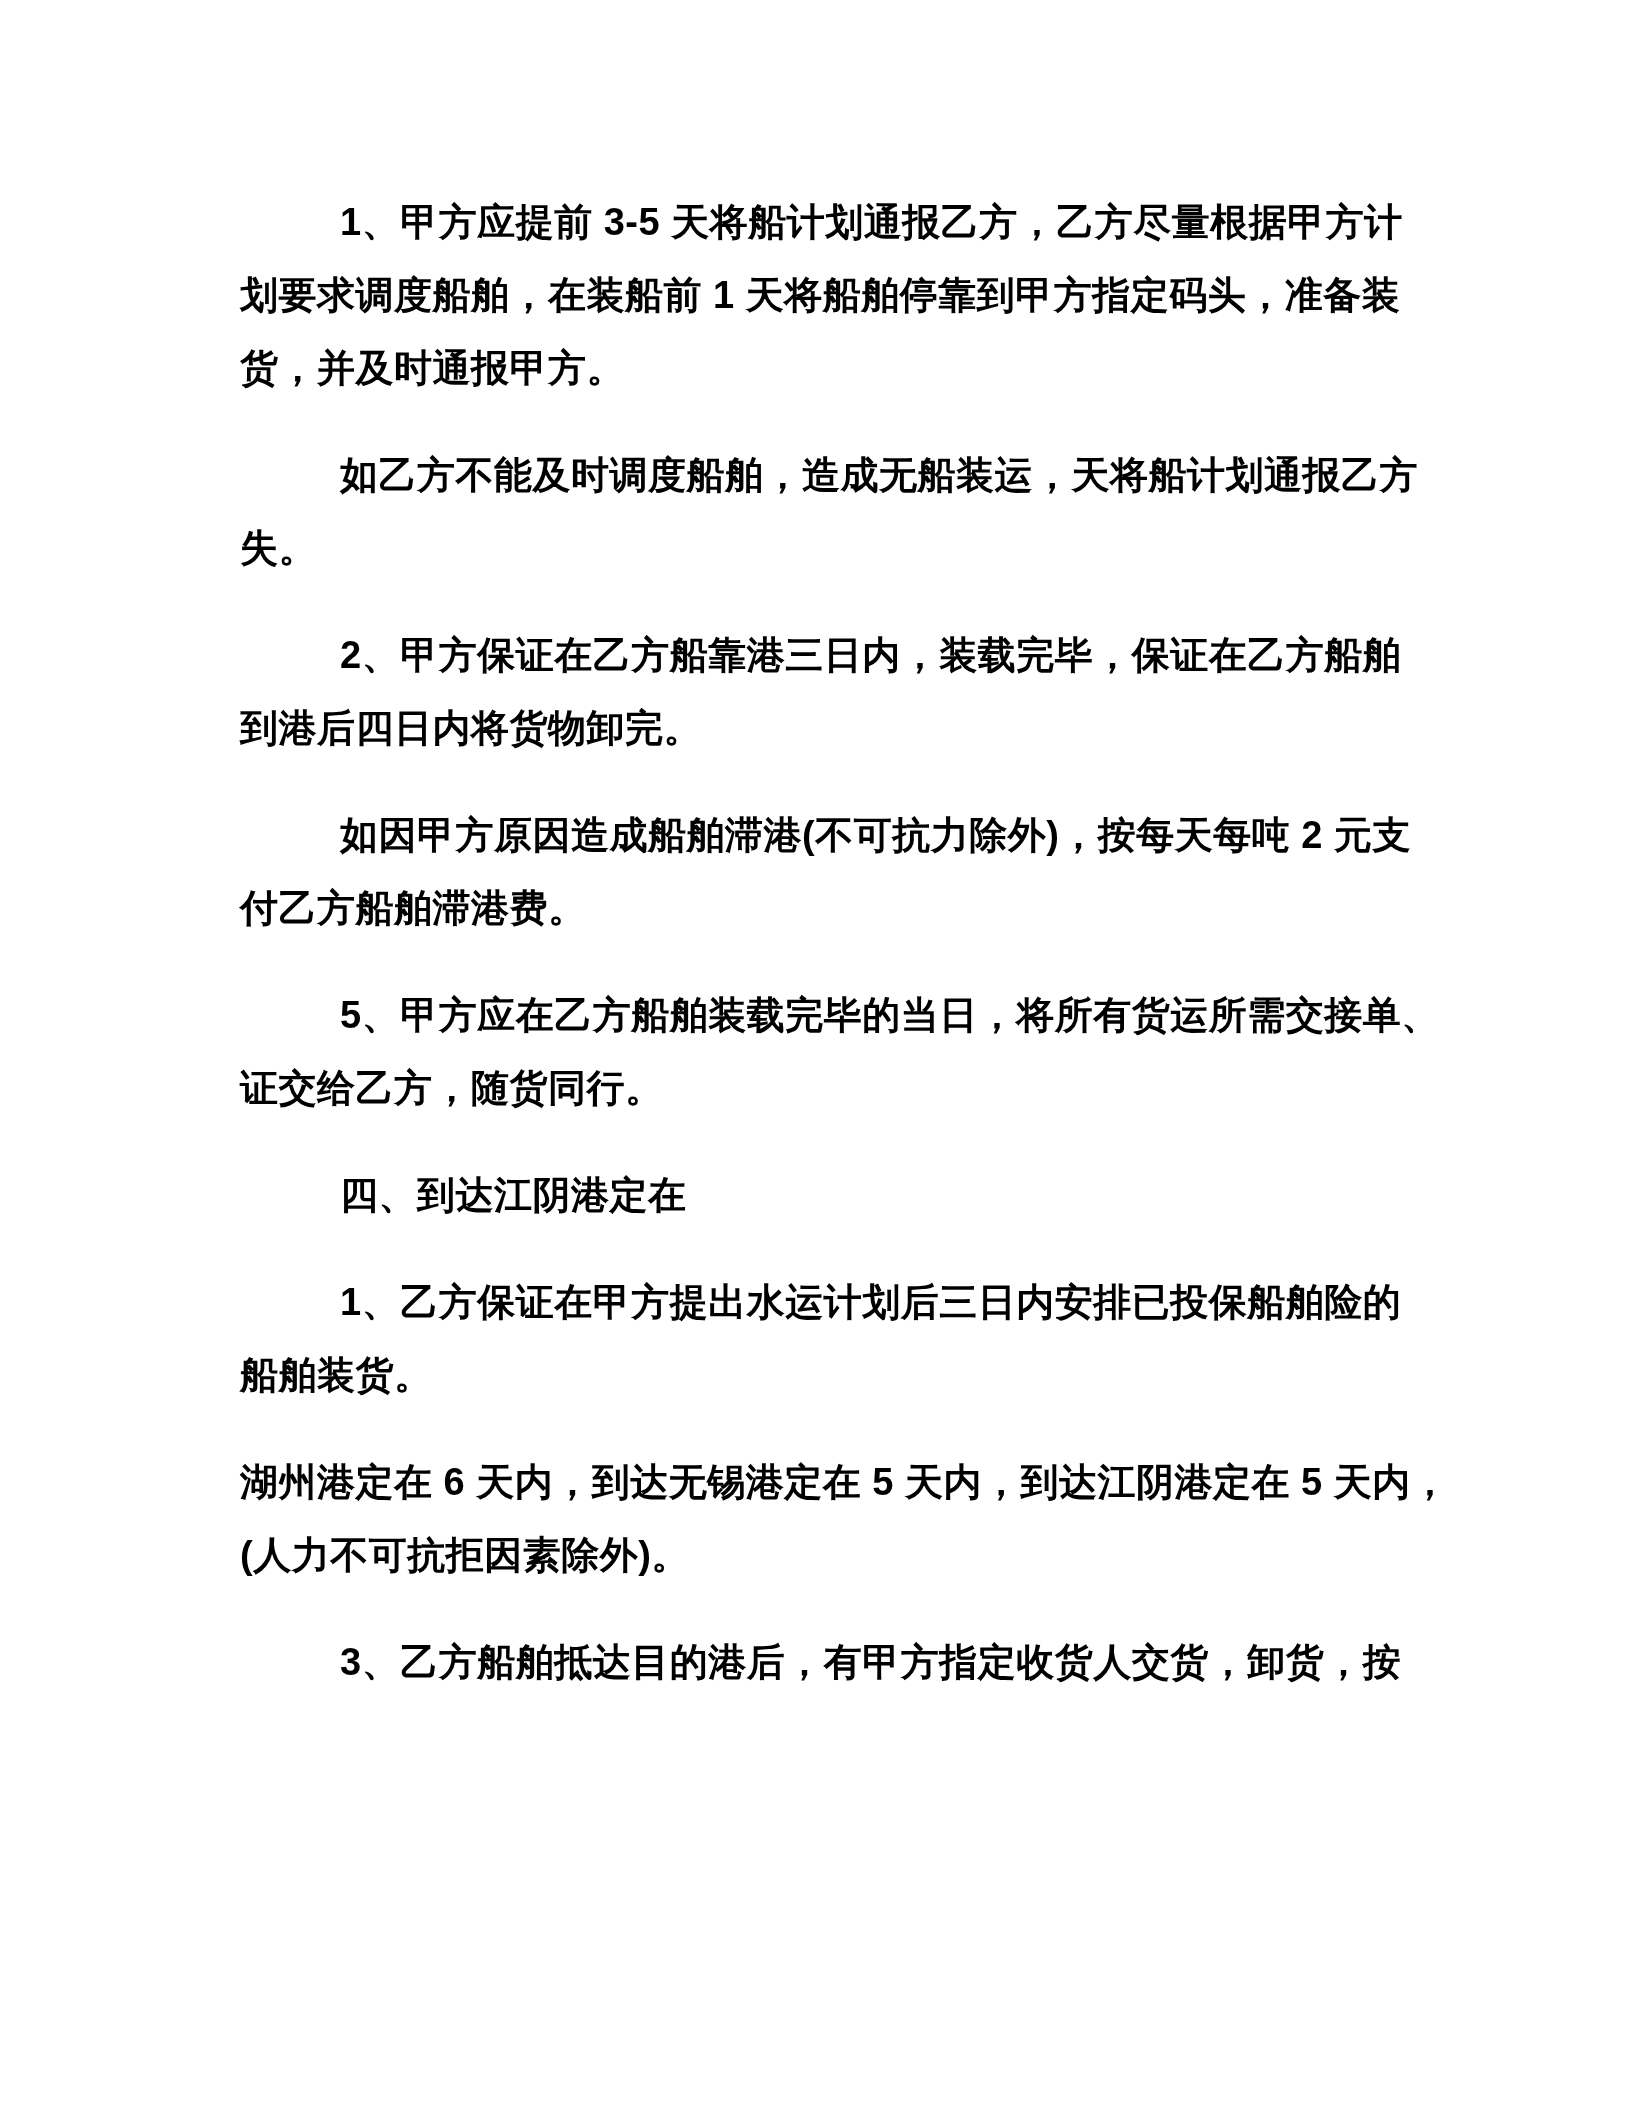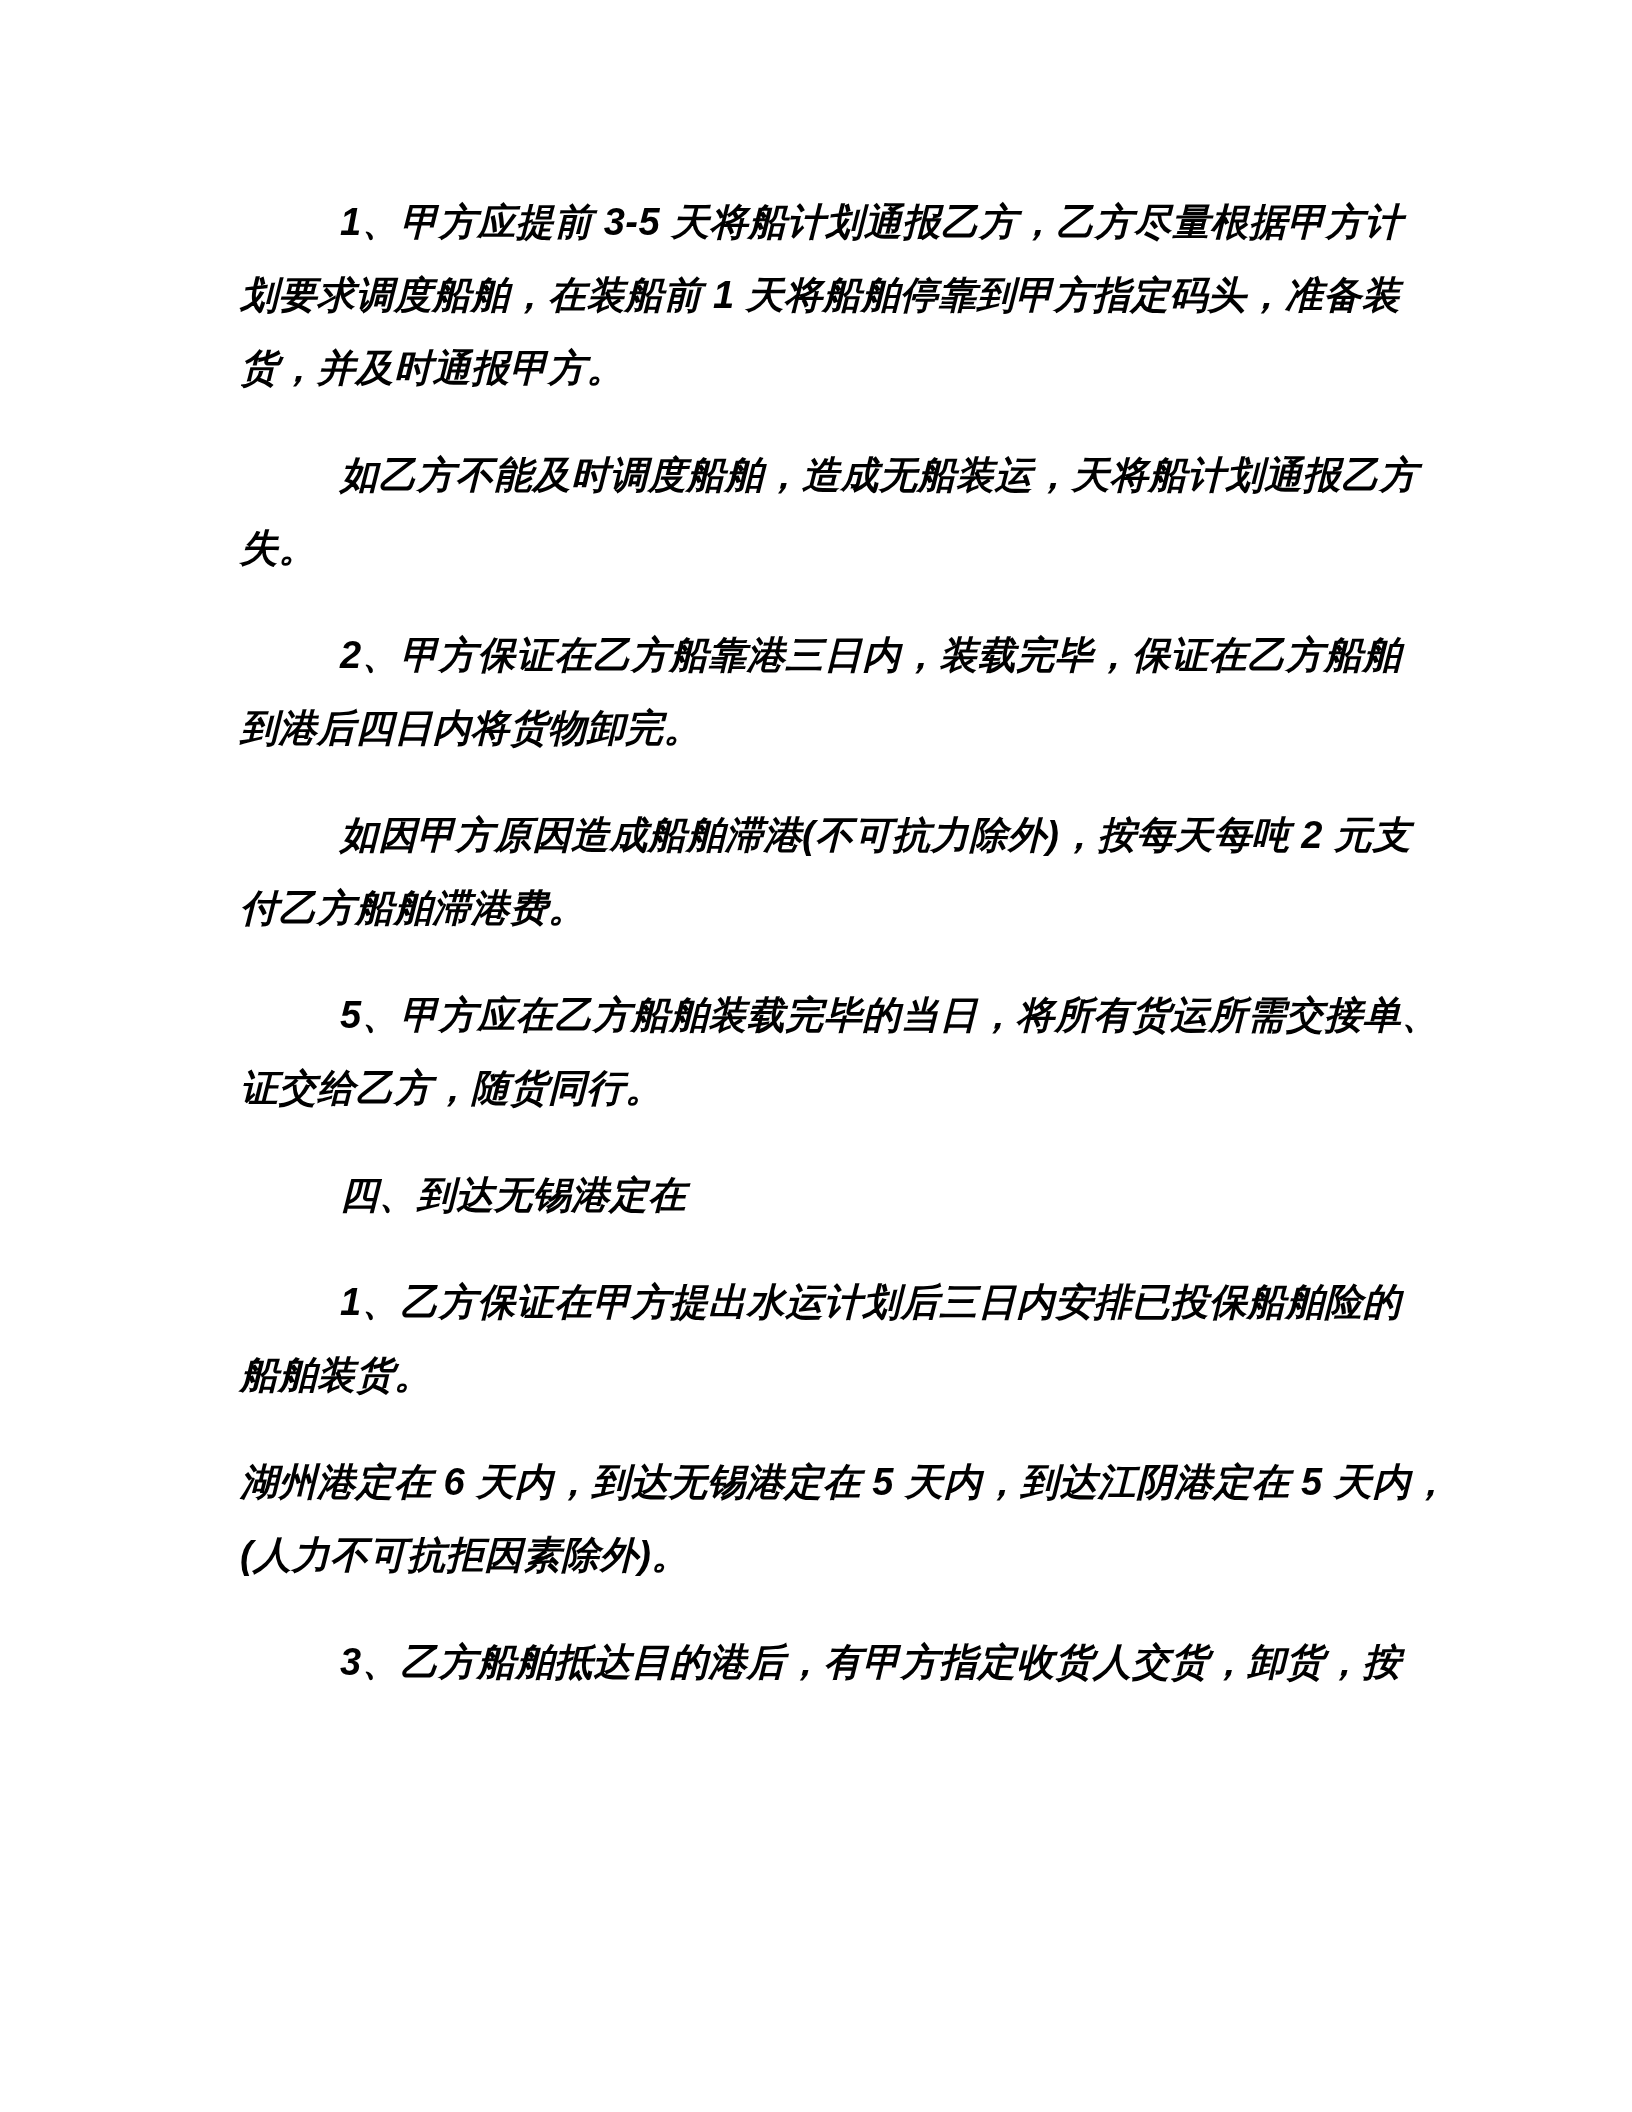--- a/index.html
+++ b/index.html
@@ -15,21 +15,20 @@
     overflow: hidden;
     box-sizing: border-box;
     padding: 186px 210px 0 240px;
     font-family: "Liberation Sans", "DejaVu Sans", sans-serif;
     font-weight: 700;
     color: #000000;
   }
   .para {
     margin: 0 0 34px 0;
     padding: 0;
-    font-style: italic;
   }
   .line {
     font-size: 38px;
     line-height: 73px;
     height: 73px;
     letter-spacing: 0.5px;
     white-space: nowrap;
     color: #000000;
   }
   .line.first {
@@ -61,21 +60,21 @@
     <div class="line first">如因甲方原因造成船舶滞港(不可抗力除外)，按每天每吨 2 元支</div>
     <div class="line">付乙方船舶滞港费。</div>
   </div>
 
   <div class="para">
     <div class="line first">5、甲方应在乙方船舶装载完毕的当日，将所有货运所需交接单、</div>
     <div class="line">证交给乙方，随货同行。</div>
   </div>
 
   <div class="para">
-    <div class="line first">四、到达无锡港定在</div>
+    <div class="line first">四、到达江阴港定在</div>
   </div>
 
   <div class="para">
     <div class="line first">1、乙方保证在甲方提出水运计划后三日内安排已投保船舶险的</div>
     <div class="line">船舶装货。</div>
   </div>
 
   <div class="para">
     <div class="line">湖州港定在 6 天内，到达无锡港定在 5 天内，到达江阴港定在 5 天内，</div>
     <div class="line">(人力不可抗拒因素除外)。</div>

